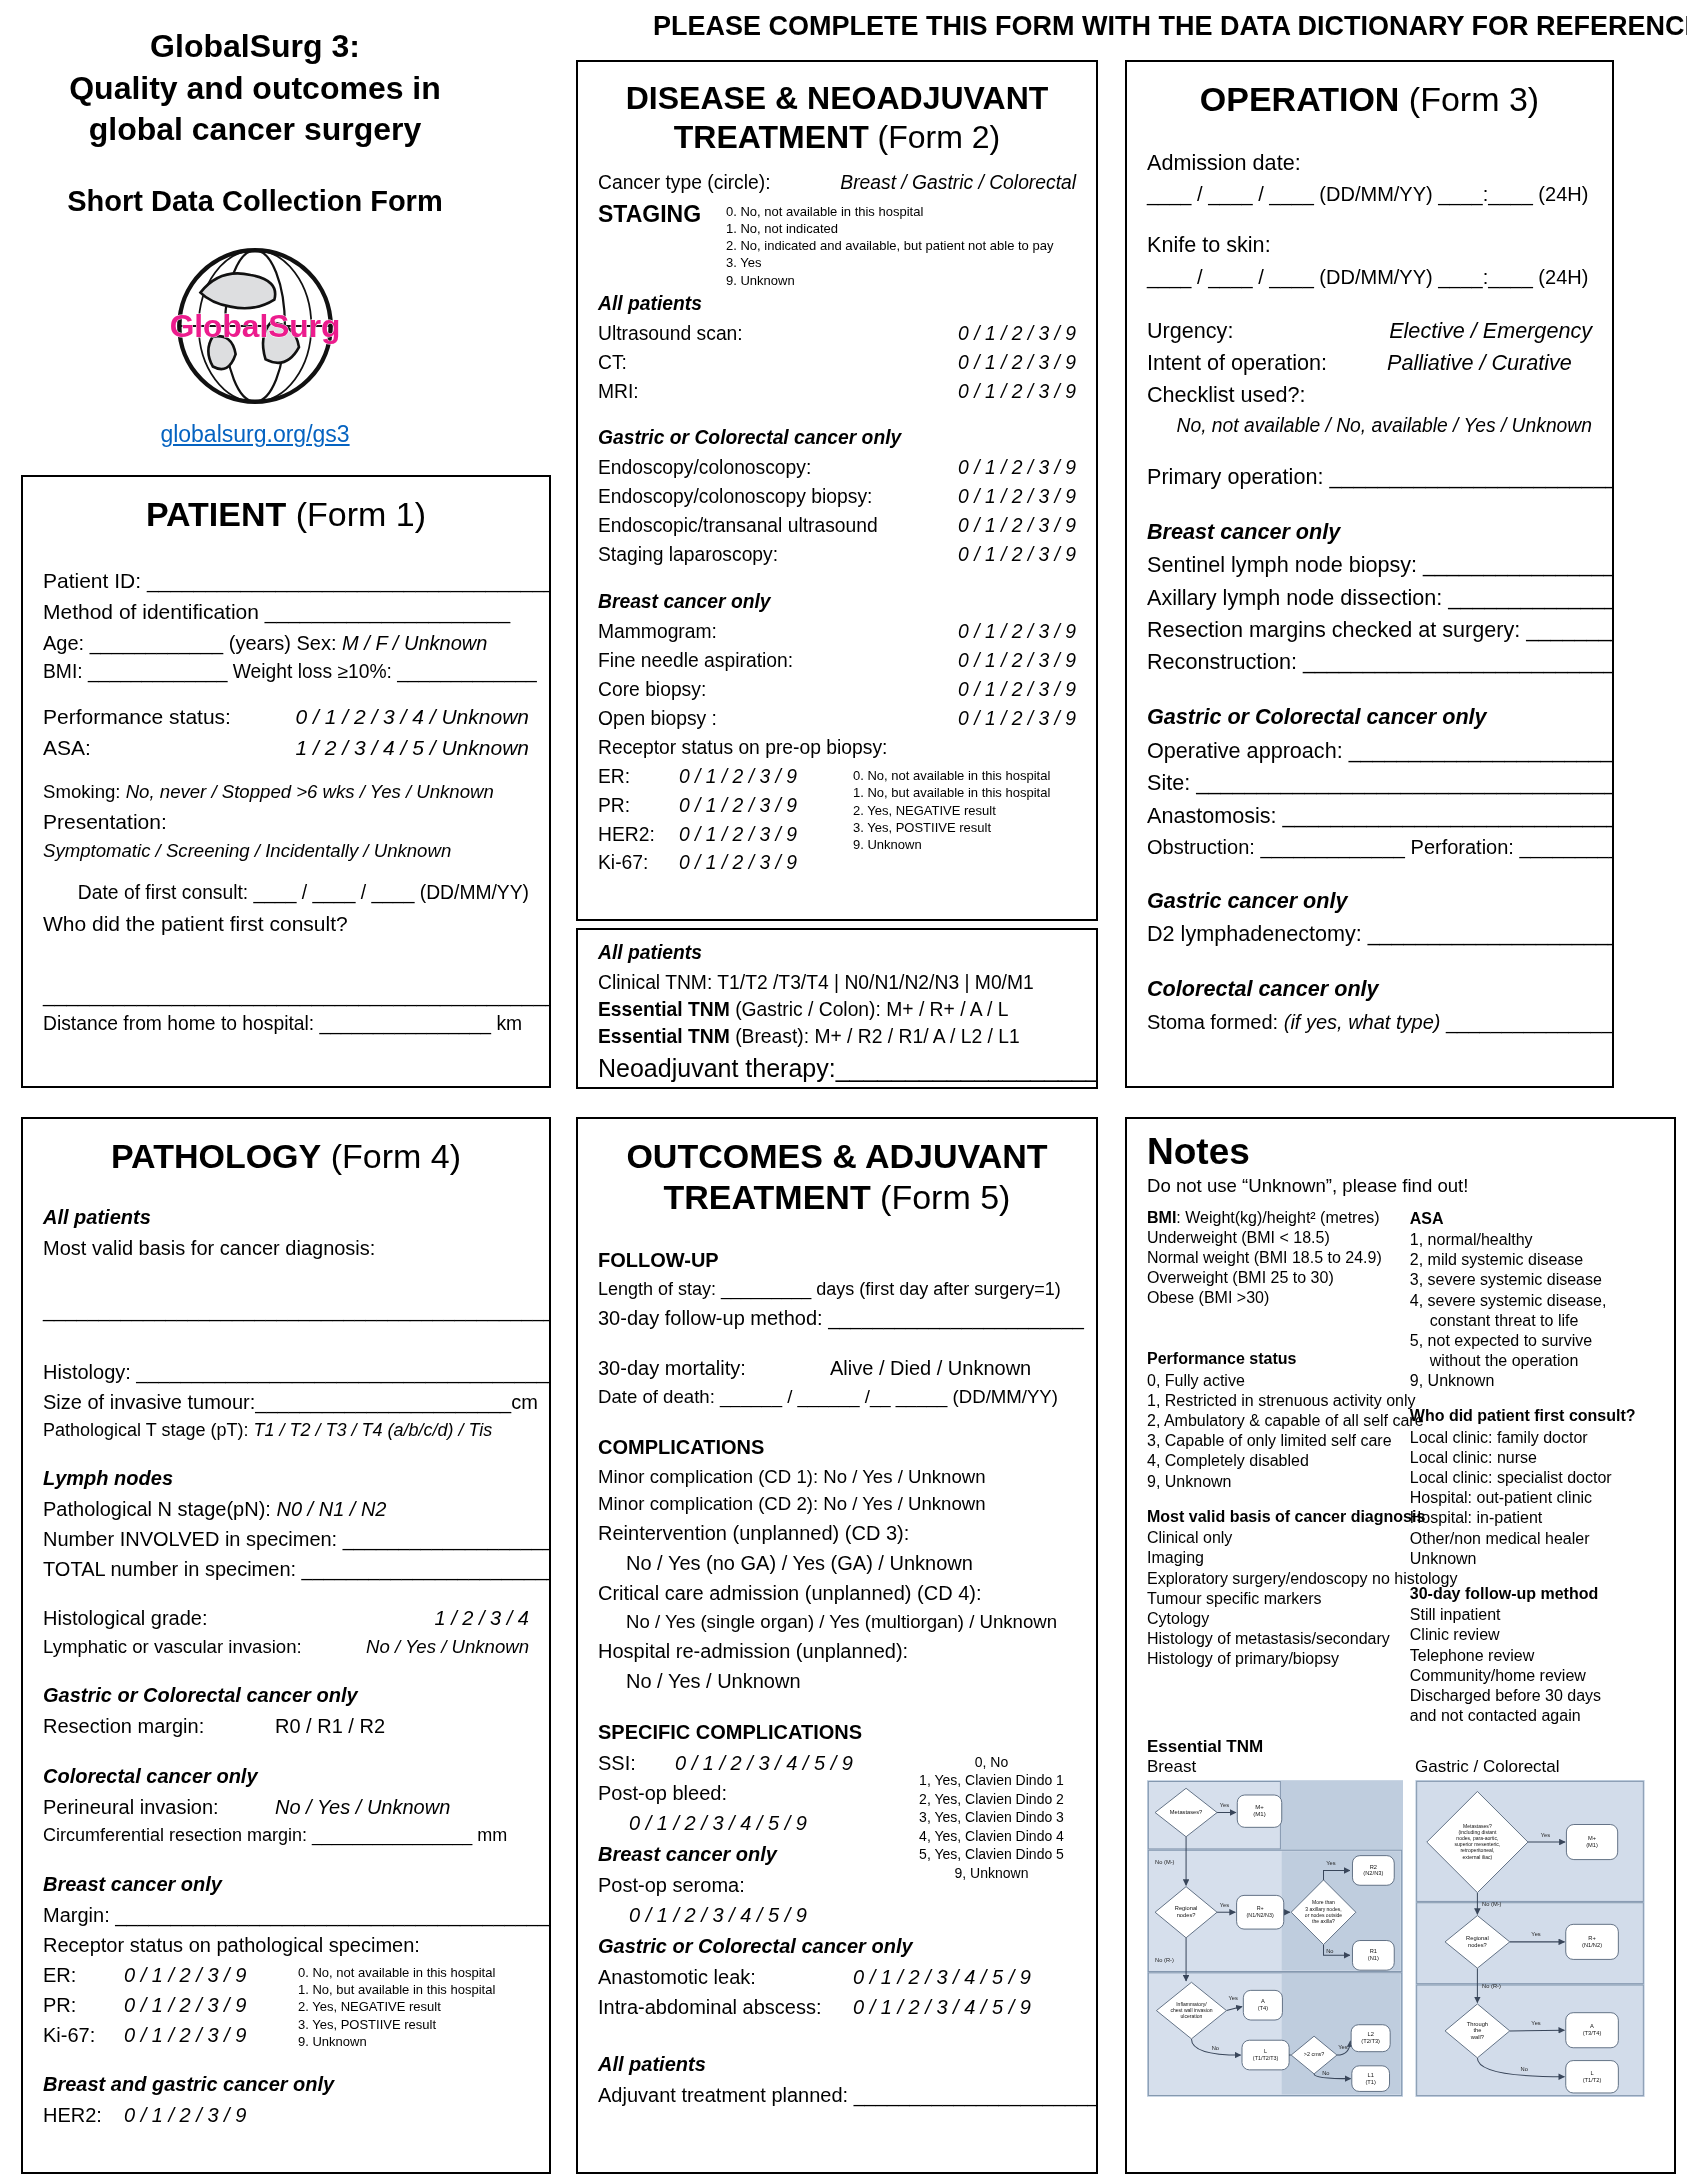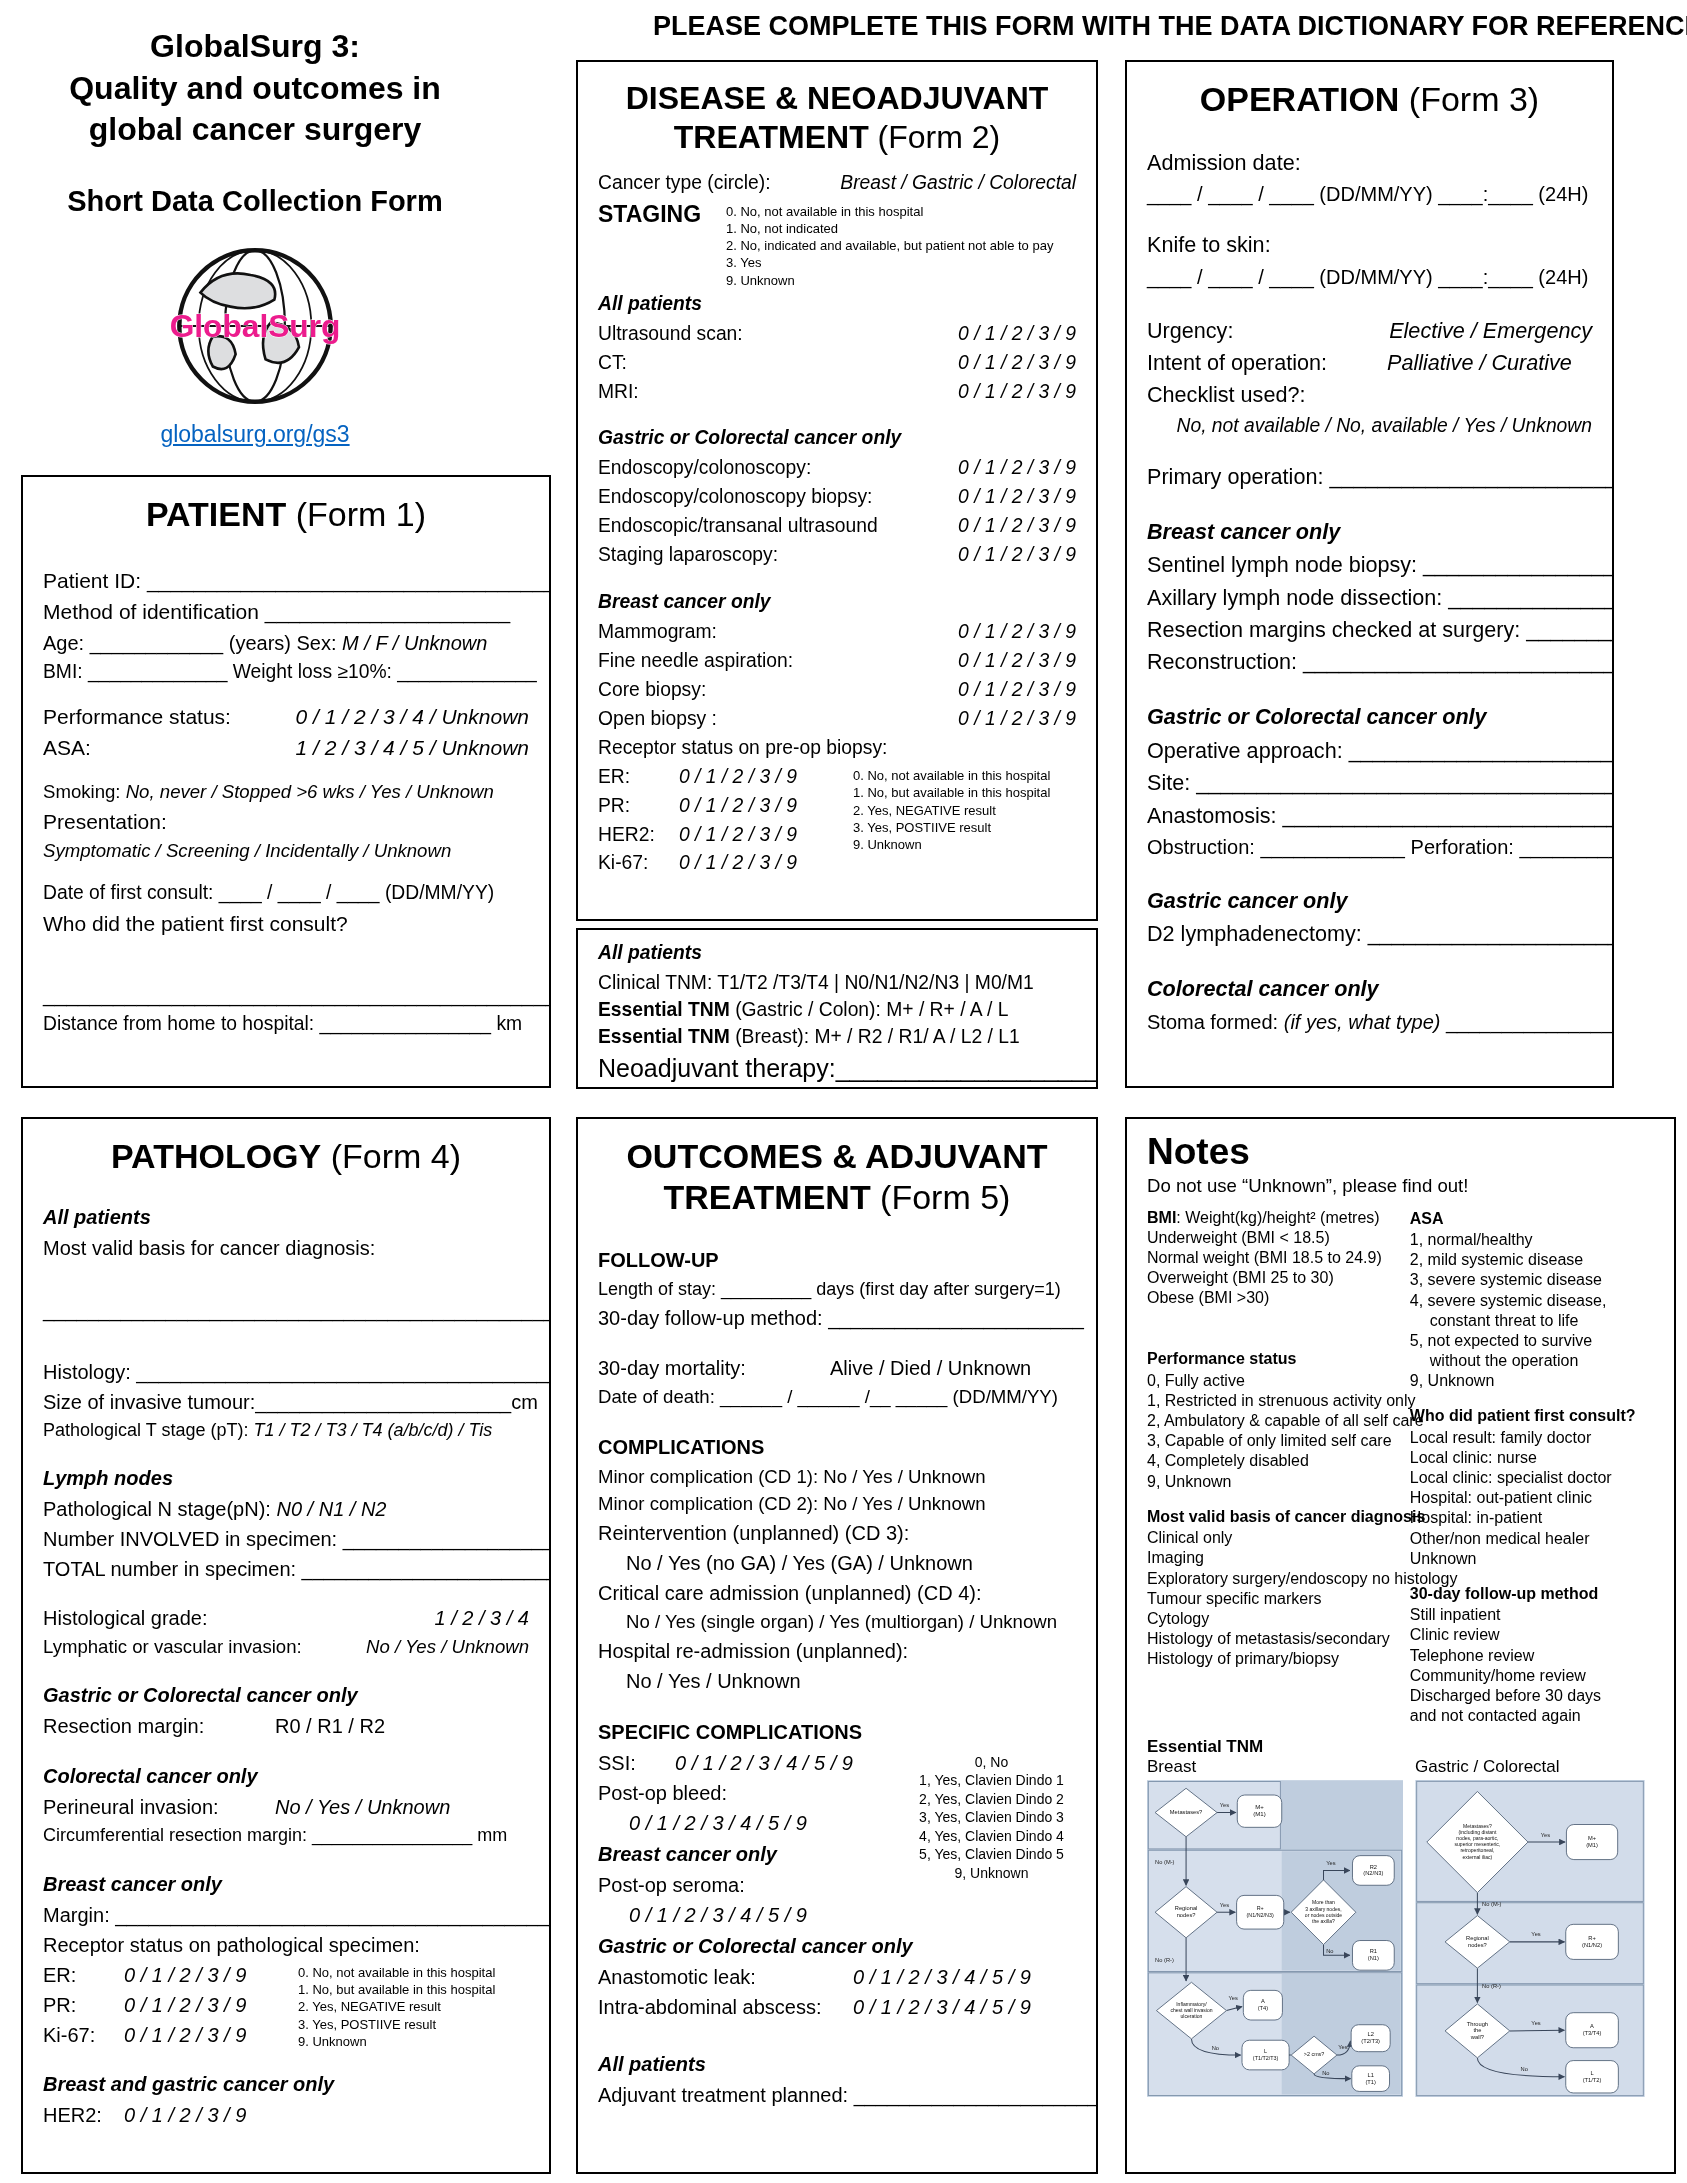--- a/index.html
+++ b/index.html
@@ -95,21 +95,21 @@
       </div>
       <div class="row">
         <div class="rl">ASA:</div>
         <div class="ro">1 / 2 / 3 / 4 / 5 / Unknown</div>
       </div>
       <div class="gap" style="height: 14px;"></div>
       <div class="ln" style="font-size: 18.6px;"><span>Smoking:  </span><span class="it">No, never / Stopped &gt;6 wks / Yes / Unknown</span></div>
       <div class="ln">Presentation:</div>
       <div class="ln cen" style="font-size: 18.6px;">Symptomatic / Screening / Incidentally / Unknown</div>
       <div class="gap" style="height: 14px;"></div>
-      <div class="ln" style="font-size: 19.3px;">Date of first consult: ____ / ____ / ____ (DD/MM/YY)</div>
+      <div class="ln" style="font-size: 19.3px; text-align: right;">Date of first consult: ____ / ____ / ____ (DD/MM/YY)</div>
       <div class="ln">Who did the patient first consult?</div>
       <div class="gap" style="height: 39px;"></div>
       <div class="ln">______________________________________________</div>
       <div class="ln" style="font-size: 19.3px;">Distance from home to hospital: ________________ km</div>
     </div>
 </div>
 
 <div class="box" id="disease-box">
   <div class="ftitle">
     <div class="tb">DISEASE &amp; NEOADJUVANT</div>
@@ -446,21 +446,21 @@
         <div class="ln">1, normal/healthy</div>
         <div class="ln">2, mild systemic disease</div>
         <div class="ln">3, severe systemic disease</div>
         <div class="ln">4, severe systemic disease,</div>
         <div class="ln" style="padding-left: 20px;">constant threat to life</div>
         <div class="ln">5, not expected to survive</div>
         <div class="ln" style="padding-left: 20px;">without the operation</div>
         <div class="ln">9, Unknown</div>
         <div class="gap" style="height: 14px;"></div>
         <div class="secb">Who did patient first consult?</div>
-        <div class="ln">Local result: family doctor</div>
+        <div class="ln">Local clinic: family doctor</div>
         <div class="ln">Local clinic: nurse</div>
         <div class="ln">Local clinic: specialist doctor</div>
         <div class="ln">Hospital: out-patient clinic</div>
         <div class="ln">Hospital: in-patient</div>
         <div class="ln">Other/non medical healer</div>
         <div class="ln">Unknown</div>
         <div class="gap" style="height: 14px;"></div>
         <div class="secb">30-day follow-up method</div>
         <div class="ln">Still inpatient</div>
         <div class="ln">Clinic review</div>

